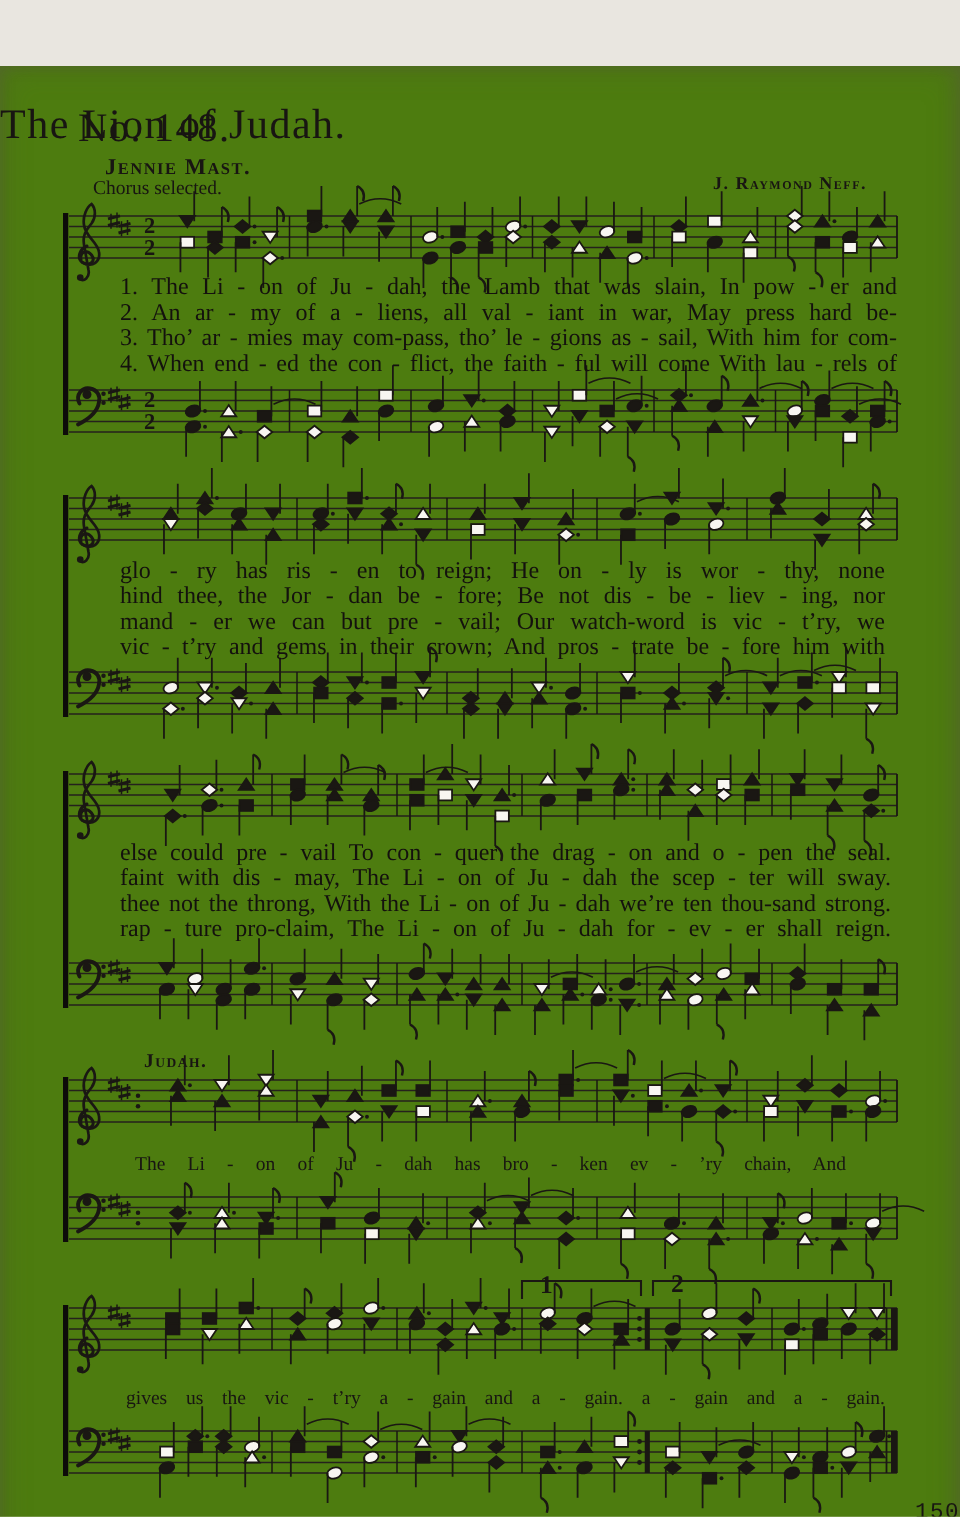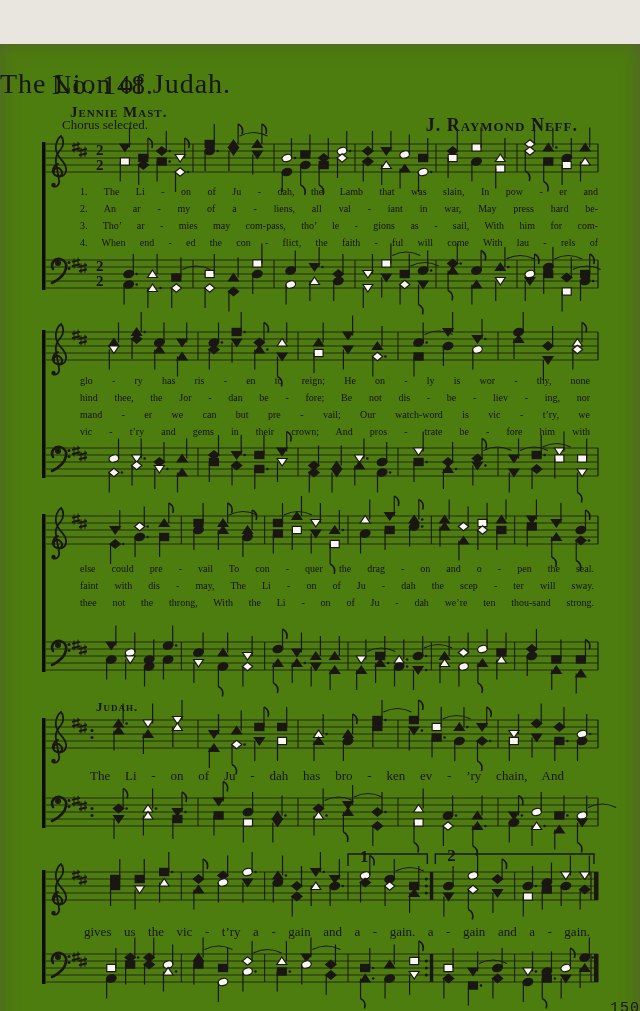--- a/index.html
+++ b/index.html
@@ -6,24 +6,24 @@
   body{width:640px;height:1011px;background:#e9e6e0;font-family:"Liberation Serif","DejaVu Serif",serif;}
   #page{position:relative;width:640px;height:1004px;background:#4d7c0f;overflow:hidden;
         box-shadow:inset 0 0 22px rgba(90,84,72,.28), inset -4px 0 10px rgba(90,84,72,.25), inset 3px 0 8px rgba(90,84,72,.18);
         color:#181512;margin-top:44px;}
   .abs{position:absolute;}
   
   #hymn-no{left:52px;top:26px;font-size:27px;letter-spacing:1px;}
   #title{left:0;right:0;top:24px;text-align:left;font-size:28px;letter-spacing:1px;}
   #author{left:70px;top:60px;font-size:15px;font-variant:small-caps;letter-spacing:1px;font-weight:bold;}
   #subtitle{left:62px;top:73px;font-size:13px;}
-  #composer{right:62px;top:71px;font-size:18px;font-variant:small-caps;letter-spacing:1px;font-weight:bold;}
+  #composer{right:62px;top:71px;font-size:12px;font-variant:small-caps;letter-spacing:1px;font-weight:bold;}
   
   .lyrics{position:absolute;}
-  .lyric-line{font-size:10px;line-height:17px;white-space:nowrap;
+  .lyric-line{font-size:16px;line-height:17px;white-space:nowrap;
               text-align:justify;text-align-last:justify;color:#14110e;}
   .single{white-space:nowrap;text-align:justify;text-align-last:justify;font-size:13px;}
   #chorus-label{font-variant:small-caps;font-weight:bold;font-size:13px;letter-spacing:1px;}
   #page-num{left:0;right:0;top:956px;text-align:right;font-size:15px;letter-spacing:1px;font-family:Liberation Mono, monospace;}
   svg{position:absolute;left:0;overflow:visible;}
   svg text{font-family:"Liberation Serif","DejaVu Serif",serif;fill:#181512;}
 </style>
 </head>
 <body>
 
@@ -768,20 +768,21 @@
         <path d="M585.4431372549019,139.5 q6,3 4,10" stroke="#1a1713" stroke-width="1.6" fill="none"></path>
         <polygon points="575.8431372549019,177 585.8431372549019,177 580.8431372549019,169.5" stroke="#1a1713" stroke-width="1.2" fill="#1a1713"></polygon>
         <line x1="576.2431372549019" y1="173.5" x2="576.2431372549019" y2="193.5" stroke="#1a1713" stroke-width="1.2"></line>
         <line x1="598" y1="142" x2="598" y2="170" stroke="#1a1713" stroke-width="1.2"></line>
       </g>
     </svg>
   <div class="lyrics" style="left:80px;top:516px;width:514px">
     <div class="lyric-line">else could pre - vail To con - quer the drag - on and o - pen the seal.</div>
     <div class="lyric-line">faint with dis - may, The Li - on of Ju - dah the scep - ter will sway.</div>
     <div class="lyric-line">thee not the throng, With the Li - on of Ju - dah we’re ten thou-sand strong.</div>
+    <div class="lyric-line">rap - ture pro-claim, The Li - on of Ju - dah for - ev - er shall reign.</div>
   </div>
 
   <div class="abs" id="chorus-label" style="left:96px;top:655px">Judah.</div>
   <svg id="sys4" width="640" height="154" style="top:652px">
       <rect x="42" y="22" width="3.5" height="110" fill="#0d0b09"></rect>
       <g>
         <line x1="46" y1="24" x2="598" y2="24" stroke="#25211c" stroke-width="0.9"></line>
         <line x1="46" y1="31" x2="598" y2="31" stroke="#25211c" stroke-width="0.9"></line>
         <line x1="46" y1="38" x2="598" y2="38" stroke="#25211c" stroke-width="0.9"></line>
         <line x1="46" y1="45" x2="598" y2="45" stroke="#25211c" stroke-width="0.9"></line>

